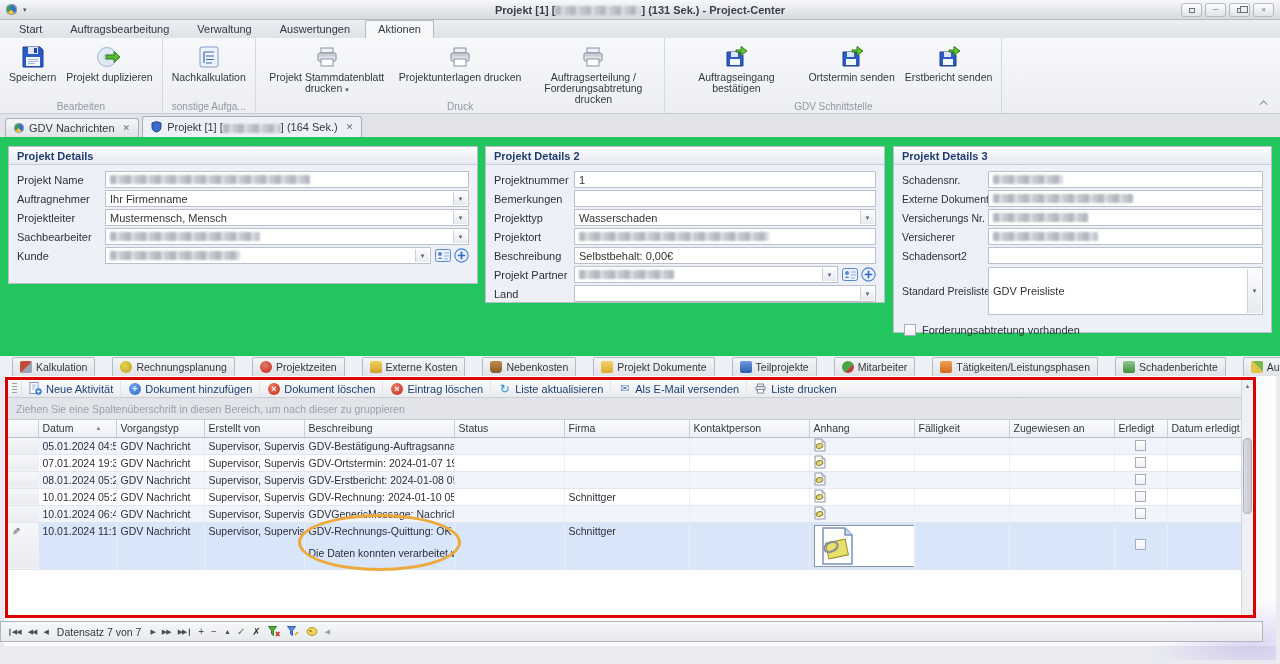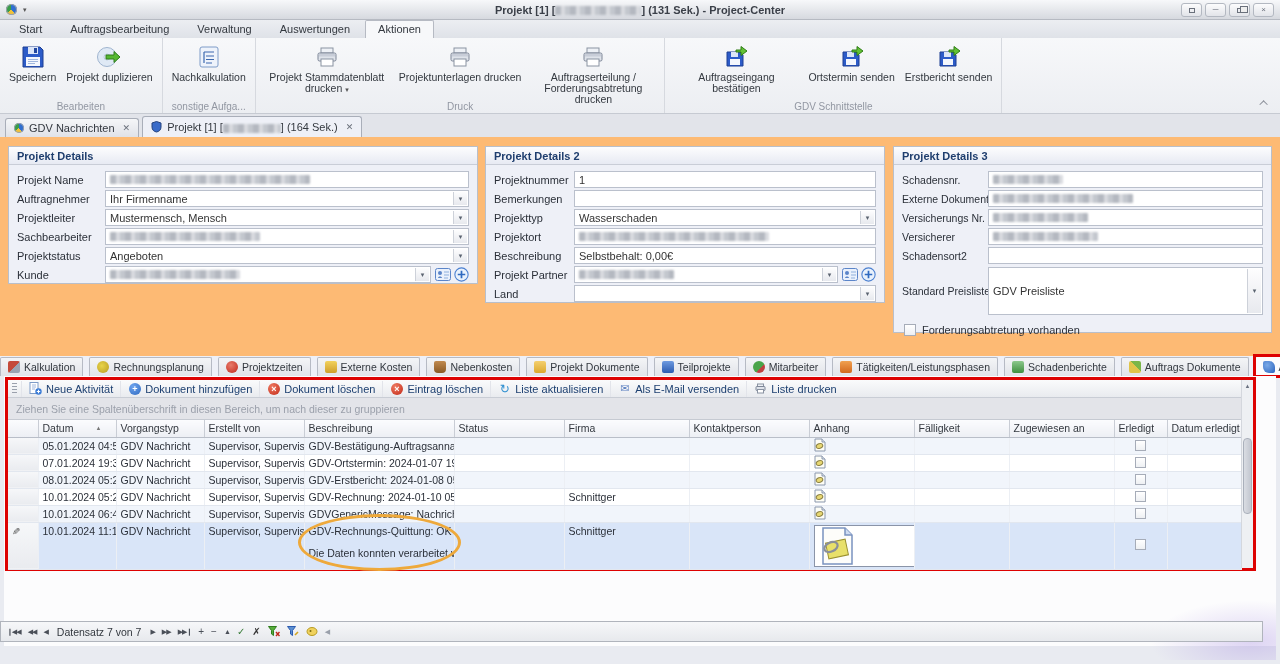--- a/index.html
+++ b/index.html
@@ -49,21 +49,21 @@
   
   .doctabs { position:absolute; left:0; top:114px; width:1280px; height:23px;
     background:#e2e4ea; display:flex; align-items:flex-end; padding-left:5px; gap:3px; }
   .dtab { display:flex; align-items:center; gap:5px; height:19px; padding:0 8px;
     border:1px solid #a9aeb9; border-bottom:none; border-radius:3px 3px 0 0;
     background:linear-gradient(#f5f6f8,#e0e2e8); color:#33383f; }
   .dtab.active { background:#eef0f7; height:21px; }
   .dtab .close { font-size:9px; color:#6a707b; margin-left:3px; }
 
   
-  .content { position:absolute; left:0; top:137px; width:1280px; height:239px; background:#fdba74; }
+  .content { position:absolute; left:0; top:137px; width:1280px; height:239px; background:#22c55e; }
   .panel { position:absolute; border:1px solid #b9bfca; background:#eef0f7; }
   .p-caption { height:18px; background:linear-gradient(#fdfdfe,#e7eaf3); border-bottom:1px solid #c9cdd7;
     color:#1f3e6e; font-weight:bold; font-size:11px; display:flex; align-items:center; padding-left:8px; }
   .fields { padding-top:6px; }
   .frow { display:flex; align-items:center; height:17px; margin:0 8px 2px 8px; }
   .flabel { flex:0 0 auto; white-space:nowrap; overflow:hidden; color:#2b3039; }
   .p1 .flabel { width:88px; }  .p2 .flabel { width:80px; }  .p3 .flabel { width:86px; font-size:10.5px; }
   .fctl { flex:1; position:relative; height:17px; background:#fff; border:1px solid #bac0cc;
     display:flex; align-items:center; padding:0 4px; overflow:hidden; }
   .fctl.combo { padding-right:18px; }
@@ -71,35 +71,35 @@
     background:linear-gradient(#fdfdfe,#e7e9ee); border-left:1px solid #cdd1d9;
     display:flex; align-items:center; justify-content:center; font-size:7px; color:#5a6370; }
   .tallcombo { height:48px; align-items:center; }
   .tallcombo .dd { align-items:center; }
   .fexicons { display:flex; align-items:center; gap:3px; margin-left:4px; }
   .cbx { width:12px; height:12px; border:1px solid #a6acb8; background:linear-gradient(#fff,#eef0f3); }
   .chkrow { display:flex; align-items:center; gap:6px; margin:8px 0 0 10px; color:#2b3039; }
 
   
   .lowertabs { position:absolute; left:0; top:356px; width:1280px; height:20px; display:flex;
-    align-items:flex-end; padding-left:0; gap:6px; background:#eef0f7; }
+    align-items:flex-end; padding-left:12px; gap:17px; background:#eef0f7; }
   .ltab { position:relative; display:flex; align-items:center; gap:4px; height:19px; padding:0 7px;
     border:1px solid #b6bac4; border-bottom:none; border-radius:2px 2px 0 0;
     background:linear-gradient(#f4f5f7,#e1e3e9); color:#33383f; white-space:nowrap; font-size:10.5px; }
   .ltab.active { background:#fcfcfd; height:20px; }
   .ltab.annotated::after { content:""; position:absolute; left:-3px; right:-3px; top:-3px; bottom:-2px;
     border:3px solid #dd0202; pointer-events:none; }
   .ti { width:12px; height:12px; border-radius:2px; display:inline-block; flex:0 0 auto; }
 
   
   .tabpage { position:absolute; left:4px; top:376px; width:1272px; height:270px; background:#fcfcfd; }
   .deco { position:absolute; pointer-events:none; }
 
   
-  .redbox { position:absolute; left:5px; top:377px; width:1251px; height:194px; border:3px solid #dd0202; background:#fff; }
+  .redbox { position:absolute; left:5px; top:377px; width:1251px; height:241px; border:3px solid #dd0202; background:#fff; }
   .gtoolbar { height:18px; background:linear-gradient(#fafbfc,#e9ebef); border-bottom:1px solid #c9cdd5;
     display:flex; align-items:center; padding-left:4px; }
   .grip { width:5px; height:12px; margin-right:4px;
     background:repeating-linear-gradient(#9aa0ac 0 1px, transparent 1px 3px); }
   .gtbtn { display:flex; align-items:center; gap:4px; padding:0 7px; height:16px; color:#1c3f70;
     border-left:1px solid #e2e4ea; white-space:nowrap; }
   .gtbtn:first-of-type { border-left:none; }
   .gicon { width:13px; height:13px; display:inline-flex; align-items:center; justify-content:center; flex:0 0 auto; }
   .circle-ic { width:12px; height:12px; border-radius:50%; color:#fff; font-size:9px; line-height:12px; text-align:center; font-weight:bold; }
   .blue-c { background:radial-gradient(circle at 35% 30%, #6ea4ef, #2f6ac0); }
@@ -332,27 +332,20 @@
             <span class="flabel">Projektleiter</span>
           <span class="fctl combo">
               <span>Mustermensch, Mensch</span>
               <span class="dd">▾</span>
             </span>
           </div>
         <div class="frow">
             <span class="flabel">Sachbearbeiter</span>
           <span class="fctl combo">
               <span class="redact" style="width:150px;"></span>
-              <span class="dd">▾</span>
-            </span>
-          </div>
-        <div class="frow">
-            <span class="flabel">Projektstatus</span>
-          <span class="fctl combo">
-              <span>Angeboten</span>
               <span class="dd">▾</span>
             </span>
           </div>
         <div class="frow">
             <span class="flabel">Kunde</span>
           <span class="fctl combo">
               <span class="redact" style="width:130px;"></span>
               <span class="dd">▾</span>
             </span>
           <span class="fexicons">

